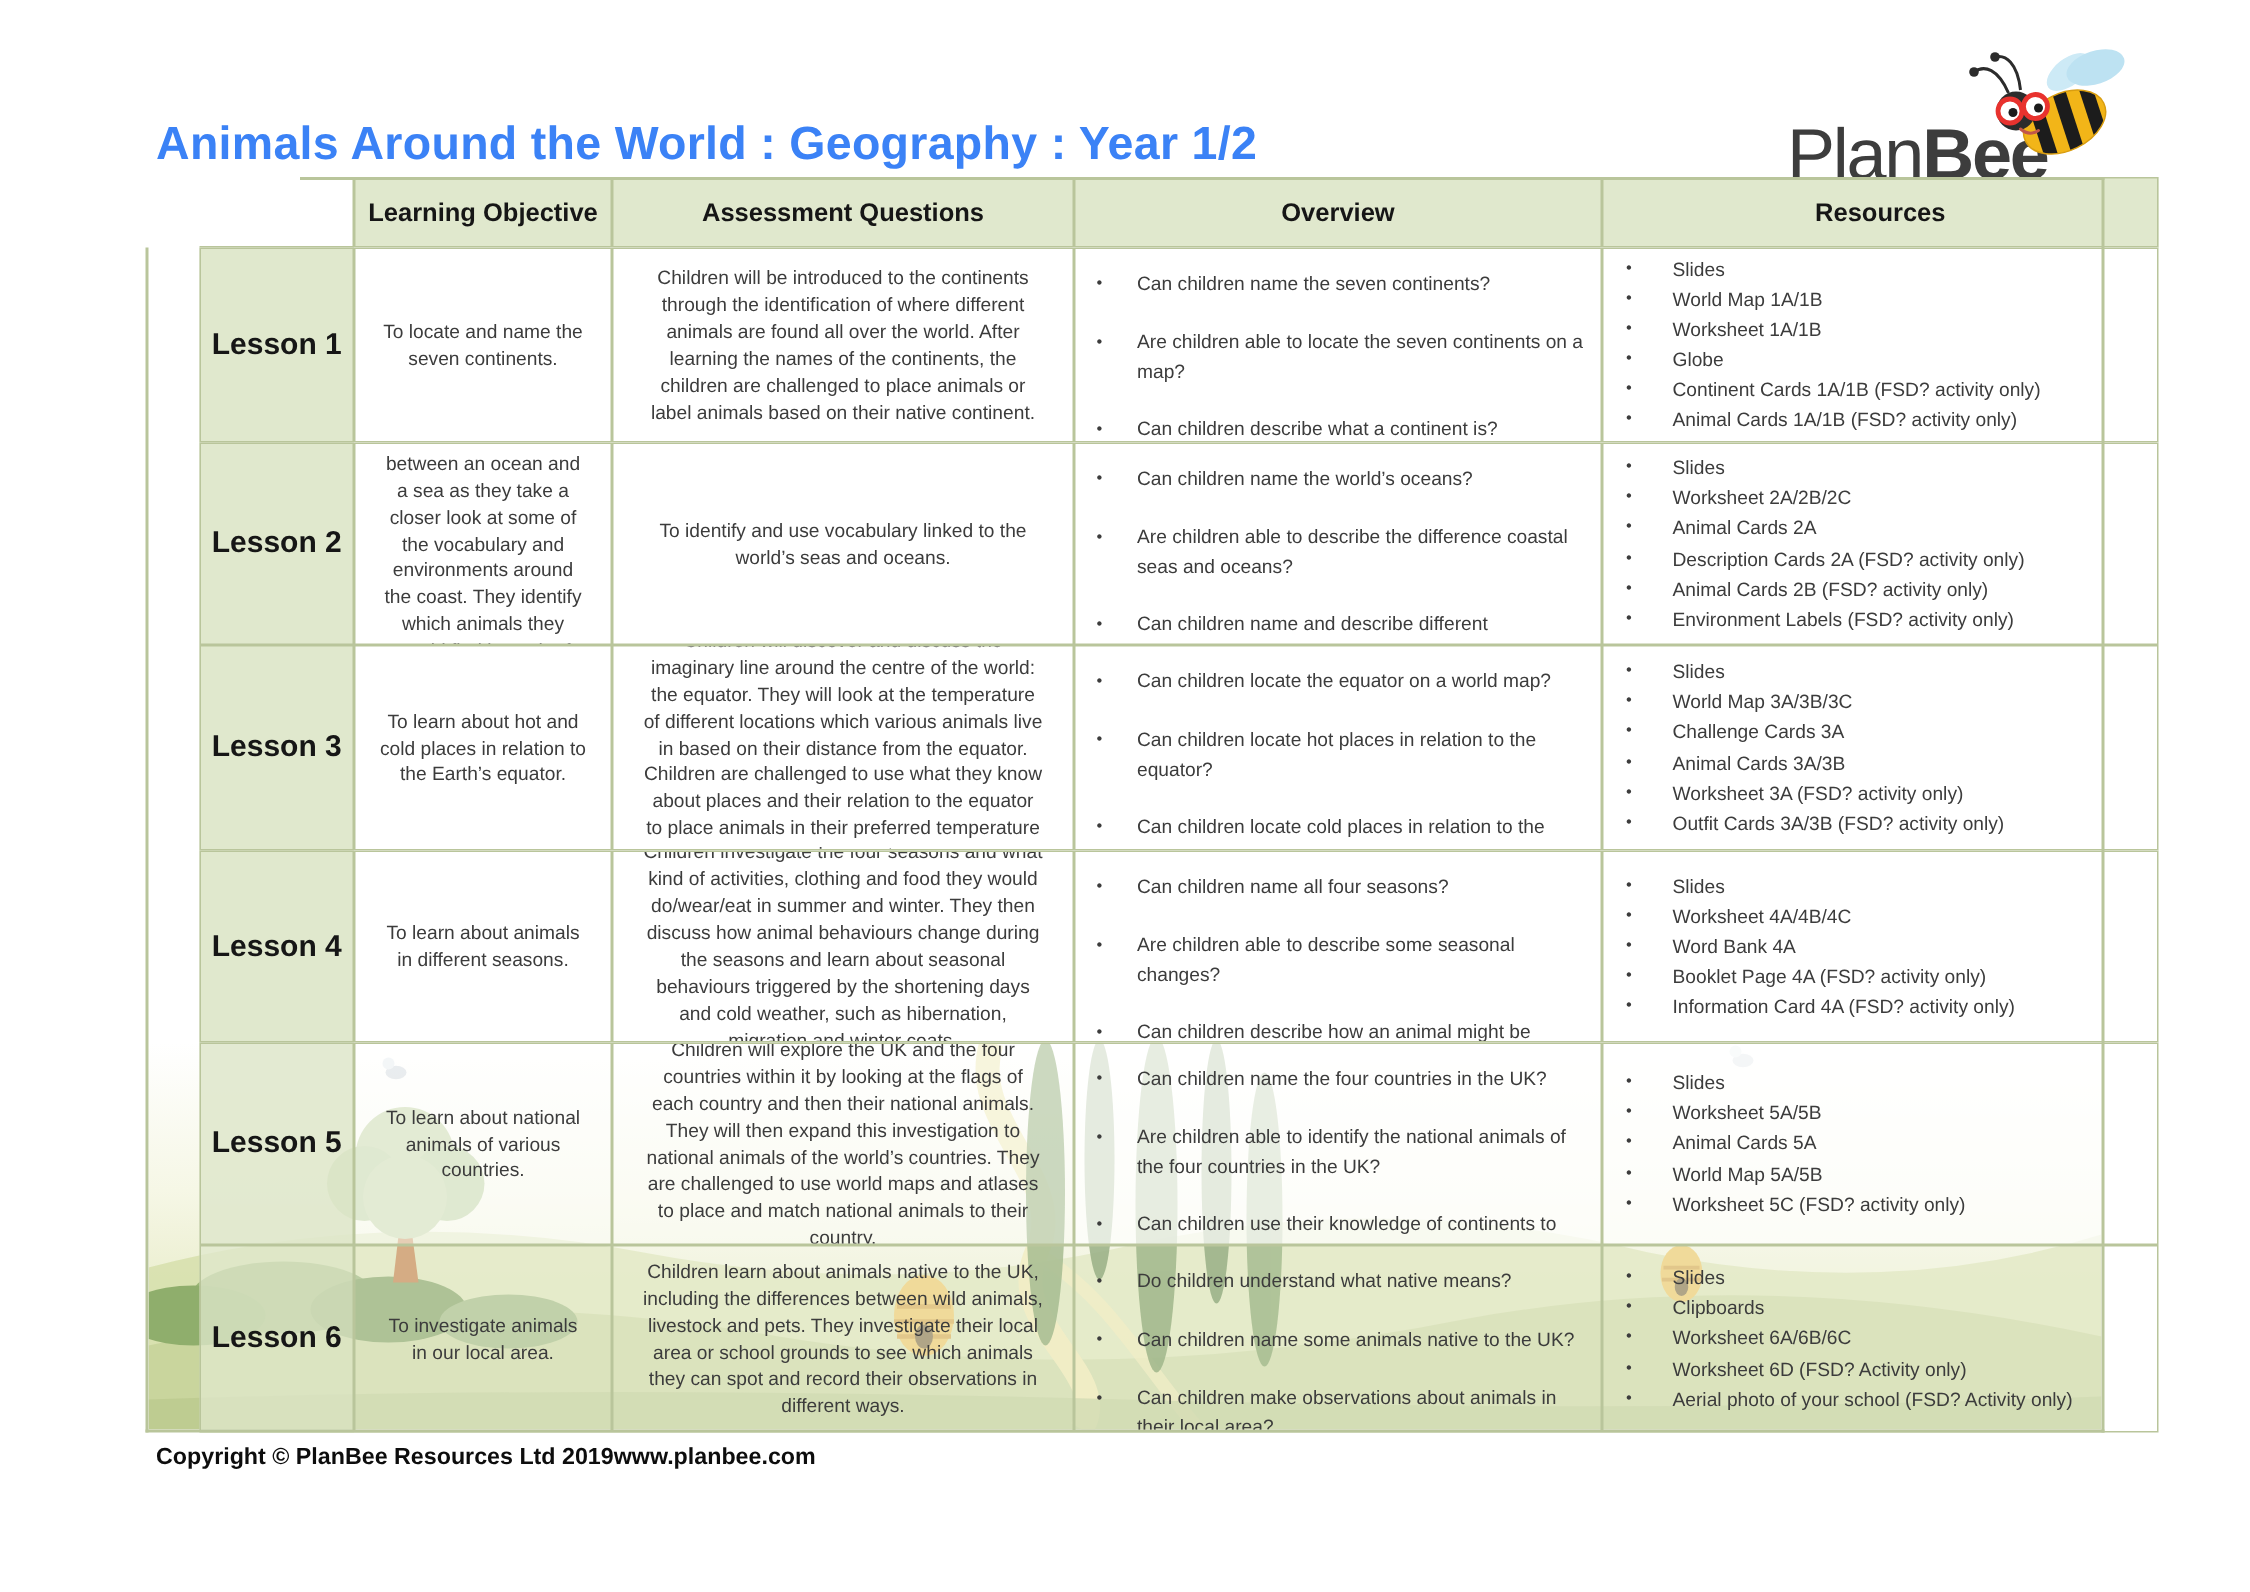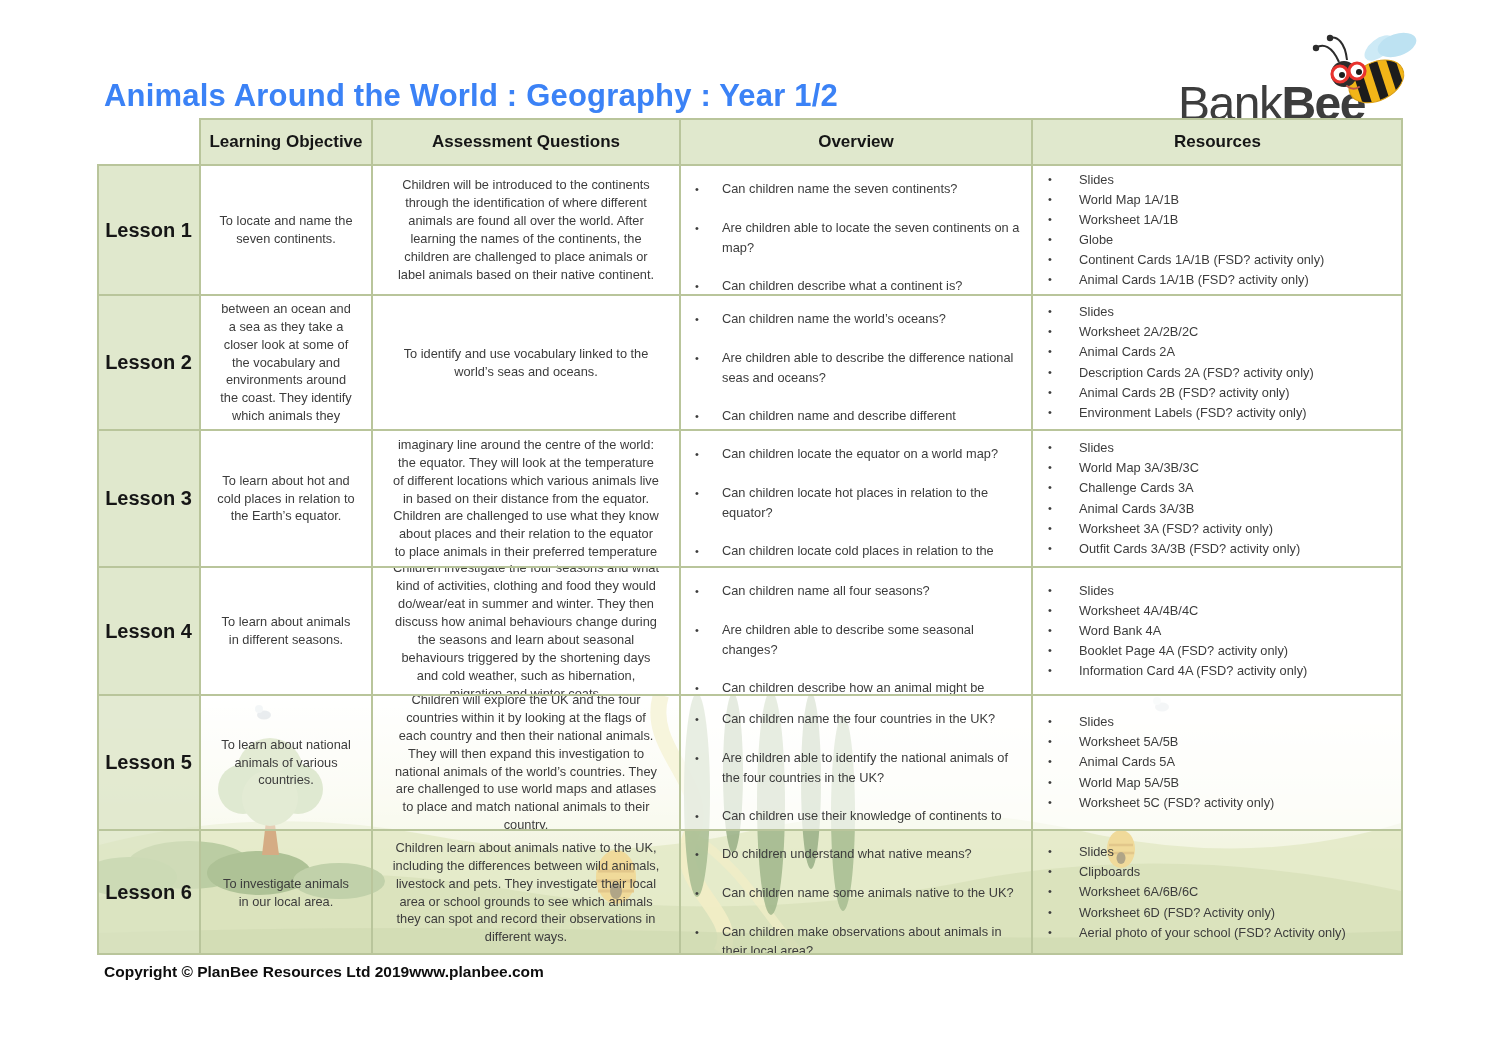--- a/index.html
+++ b/index.html
@@ -17,20 +17,21 @@
   .logo-text .bee-bold{font-weight:bold;}
   .bee-svg{position:absolute;top:-6px;right:-12px;}
   
   .table-wrap{position:absolute;left:97px;top:118px;width:1306px;height:837px;}
   .landscape{position:absolute;left:2px;right:2px;top:577px;bottom:2px;z-index:1;overflow:hidden;}
   .landscape svg{display:block;width:100%;height:100%;}
   #table-grid{
     position:absolute;inset:0;z-index:2;display:grid;
     grid-template-columns:103px 172px 308px 352px 371px;
     grid-template-rows:47px 130px 135px 137px 128px 135px 125px;
+    margin-left:36px;
   }
   .cell{box-sizing:border-box;border:1px solid #b9c59b;overflow:hidden;}
   .corner{border:none;border-right:1px solid #b9c59b;border-bottom:1px solid #b9c59b;background:#ffffff;}
   .header-cell{background:#e0e8cd;display:flex;align-items:center;justify-content:center;
     font-weight:bold;font-size:17px;color:#161616;}
   .label-cell{background:#e0e8cd;display:flex;align-items:center;justify-content:center;
     font-weight:bold;font-size:20px;color:#161616;}
   .obj-cell,.ovw-cell{display:flex;align-items:center;justify-content:center;text-align:center;
     font-size:12.8px;line-height:1.4;background:#fff;}
   .obj-cell{padding:0 16px;}
@@ -59,21 +60,21 @@
   .copyright{font-weight:bold;color:#0d0d0d;white-space:nowrap;}
   .nb-note{flex:1;text-align:center;font-weight:bold;font-style:italic;color:#b4bf92;white-space:nowrap;}
   .website{font-weight:bold;color:#0d0d0d;white-space:nowrap;}
 </style>
 </head>
 <body>
 
 <div class="page-title">Animals Around the World : Geography : Year 1/2</div>
 
 <div class="logo">
-  <div class="logo-text"><span>Bank</span><span class="bee-bold">Bee</span></div>
+  <div class="logo-text"><span>Plan</span><span class="bee-bold">Bee</span></div>
   <svg class="bee-svg" width="118" height="86" viewBox="0 0 118 86">
     <ellipse cx="80" cy="20" rx="17" ry="9" fill="#cdeaf6" transform="rotate(-38 80 20)"></ellipse>
     <ellipse cx="98" cy="17" rx="20" ry="11" fill="#bde2f2" transform="rotate(-18 98 17)"></ellipse>
     <g transform="rotate(-26 72 56)">
       <clipPath id="beebody">
           <ellipse cx="78" cy="56" rx="29" ry="19"></ellipse>
         </clipPath>
       <ellipse cx="78" cy="56" rx="29" ry="19" fill="#f2b518"></ellipse>
       <g clip-path="url(#beebody)">
         <rect x="58" y="33" width="9" height="46" fill="#1c1c1c" transform="rotate(8 62 56)"></rect>
@@ -206,21 +207,21 @@
       <div class="cell label-cell">Lesson 2</div>
       <div class="cell ovw-cell">Children investigate the differences between an ocean and a sea as they take a closer look at some of the vocabulary and environments around the coast. They identify which animals they would find in each of these environments.</div>
       <div class="cell obj-cell">To identify and use vocabulary linked to the world’s seas and oceans.</div>
       <div class="cell q-cell">
         <div class="q-item">
           <span class="bullet">•</span>
           <span class="btext">Can children name the world’s oceans?</span>
         </div>
         <div class="q-item">
           <span class="bullet">•</span>
-          <span class="btext">Are children able to describe the difference national seas and oceans?</span>
+          <span class="btext">Are children able to describe the difference coastal seas and oceans?</span>
         </div>
         <div class="q-item">
           <span class="bullet">•</span>
           <span class="btext">Can children name and describe different coastal/marine environments/features?</span>
         </div>
       </div>
       <div class="cell r-cell">
         <div class="r-item">
           <span class="bullet">•</span>
           <span class="btext">Slides</span>

